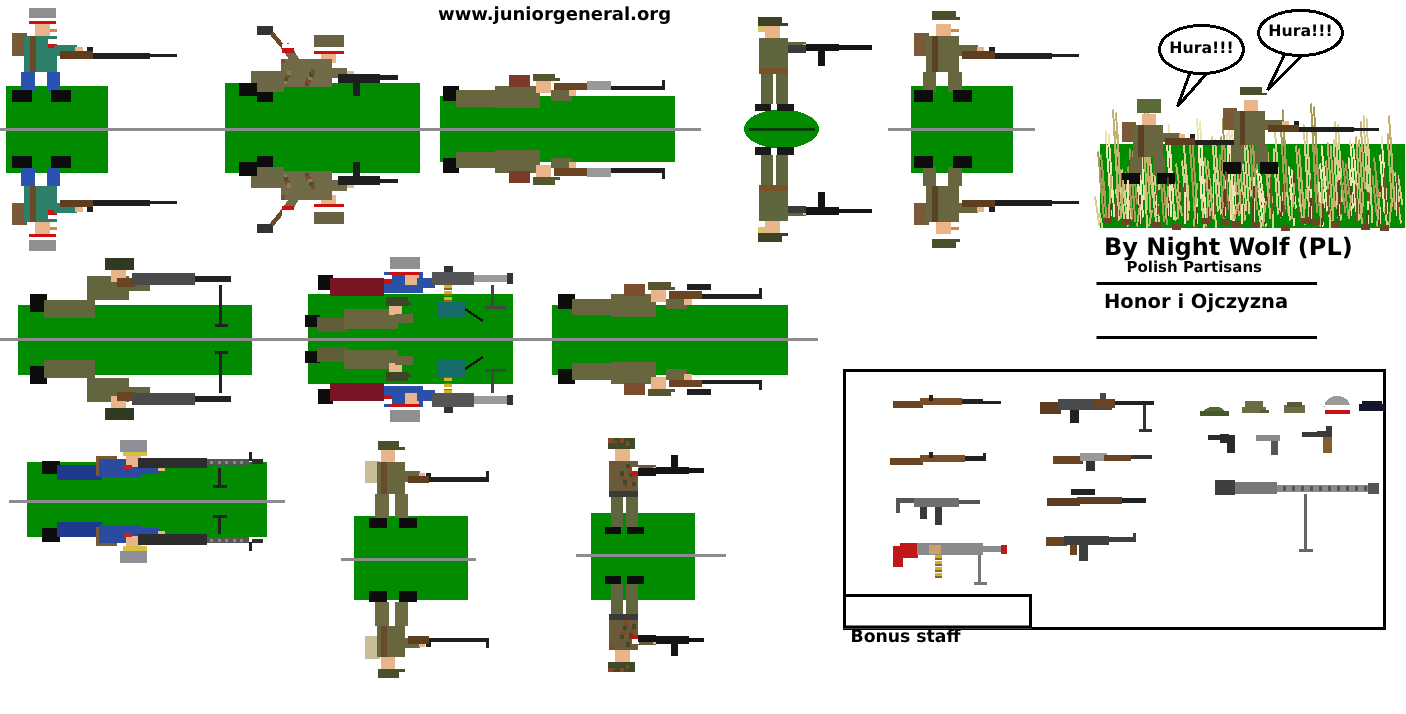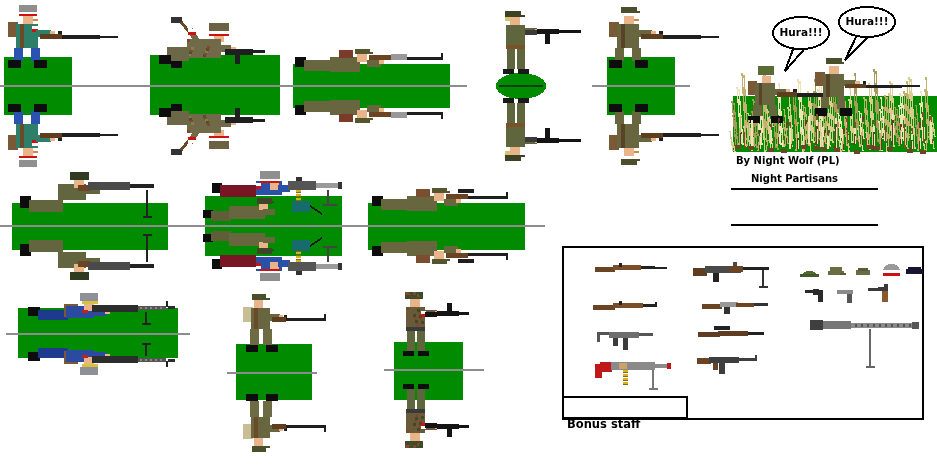--- a/index.html
+++ b/index.html
@@ -4,21 +4,21 @@
 <style>
   html,body{margin:0;padding:0;background:#fff;}
   #stage{position:relative;width:937px;height:476px;background:#fff;overflow:hidden;
          font-family:"DejaVu Sans",sans-serif;}
   .panel{position:absolute;background:#fff;border:2px solid #000;z-index:1;}
   #artwork{position:absolute;left:0;top:0;z-index:2;}
   .txt{position:absolute;z-index:3;font-weight:bold;color:#000;white-space:nowrap;
        font-family:"DejaVu Sans",sans-serif;}
   .rule{position:absolute;z-index:3;background:#000;height:2px;}
   #site-title{left:292px;top:2px;font-size:12px;letter-spacing:0px;}
-  #author-line{left:736px;top:155px;font-size:10px;}
+  #author-line{left:736px;top:155px;font-size:16px;}
   #unit-line{left:751px;top:173px;font-size:10px;}
   #motto-line{left:736px;top:194px;font-size:13px;}
   #rule1{left:731px;top:188px;width:147px;}
   #rule2{left:731px;top:224px;width:147px;}
   #bubble1-text{left:773px;top:26px;width:56px;text-align:center;font-size:10.5px;}
   #bubble2-text{left:839px;top:15px;width:56px;text-align:center;font-size:10.5px;}
   #weapons-panel{left:562px;top:246px;width:358px;height:170px;}
   #bonus-box{left:562px;top:396px;width:122px;height:19px;}
   #bonus-label{left:567px;top:417px;font-size:11.5px;}
 </style>
@@ -1044,20 +1044,22 @@
           <rect x="0" y="7" width="17" height="3" fill="#fff"></rect>
           <rect x="0" y="10" width="17" height="3" fill="#cc1111"></rect>
         </g>
         <g transform="translate(906,266)">
           <rect x="0" y="3" width="17" height="5" fill="#15162e"></rect>
           <rect x="2" y="1" width="13" height="3" fill="#15162e"></rect>
         </g>
       </g>
     </svg>
 
+  <div class="txt" id="site-title">www.juniorgeneral.org</div>
   <div class="txt" id="author-line">By Night Wolf (PL)</div>
-  <div class="txt" id="unit-line">Night Partisans</div>
+  <div class="txt" id="unit-line">Polish Partisans</div>
   <div class="rule" id="rule1"></div>
+  <div class="txt" id="motto-line">Honor i Ojczyzna</div>
   <div class="rule" id="rule2"></div>
   <div class="txt" id="bubble1-text">Hura!!!</div>
   <div class="txt" id="bubble2-text">Hura!!!</div>
   <div class="txt" id="bonus-label">Bonus staff</div>
 </div>
 
 </body></html>

